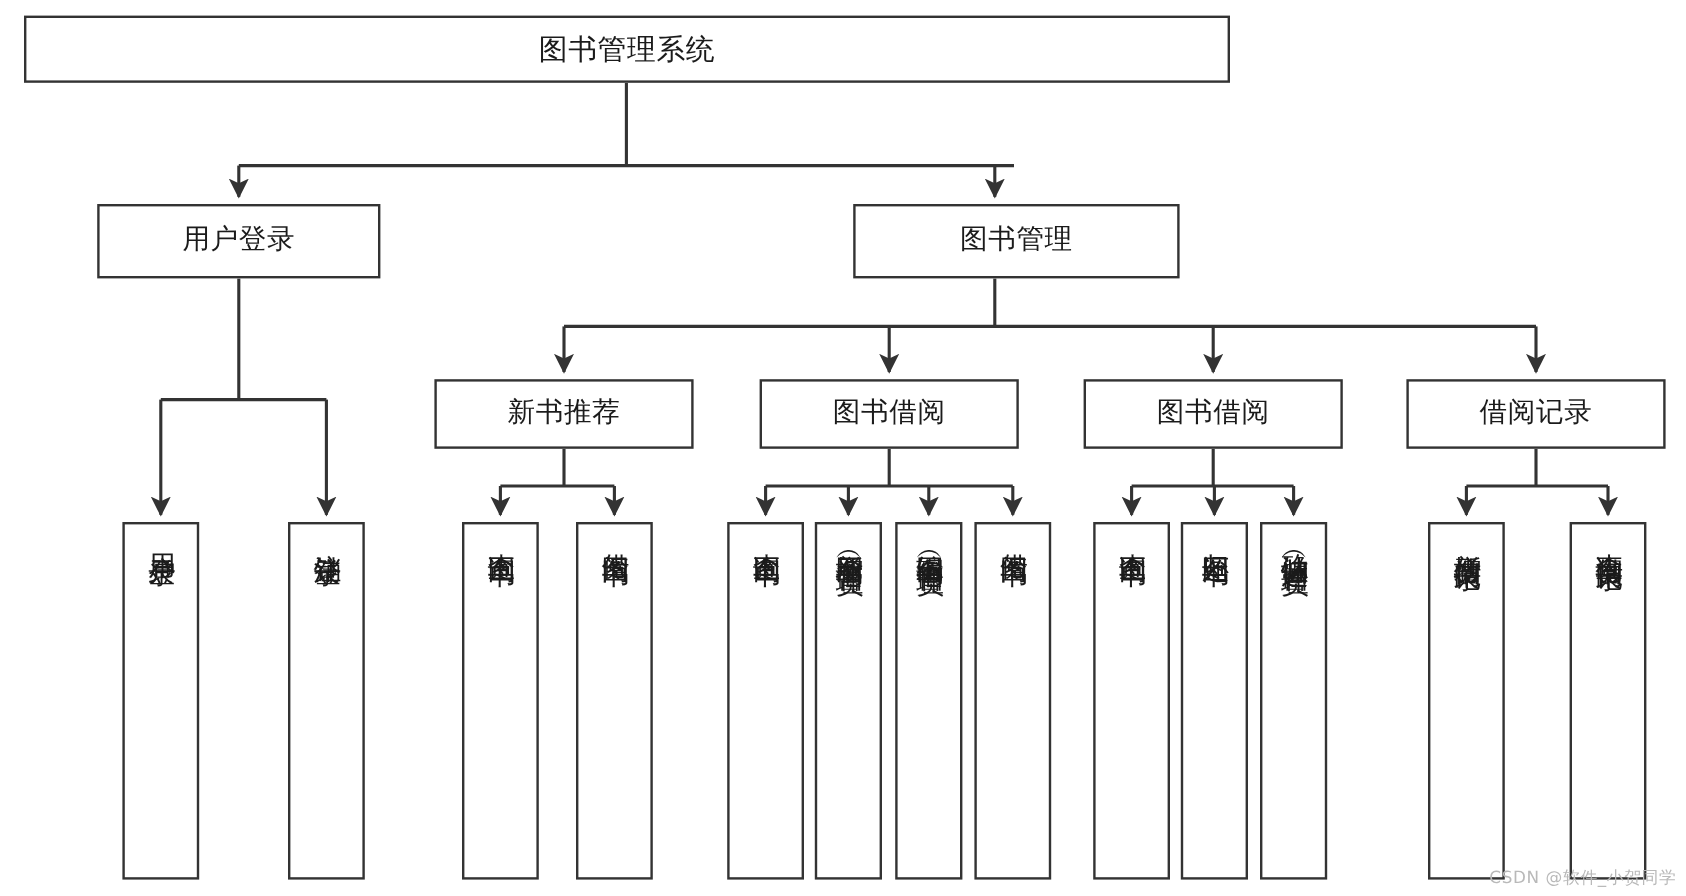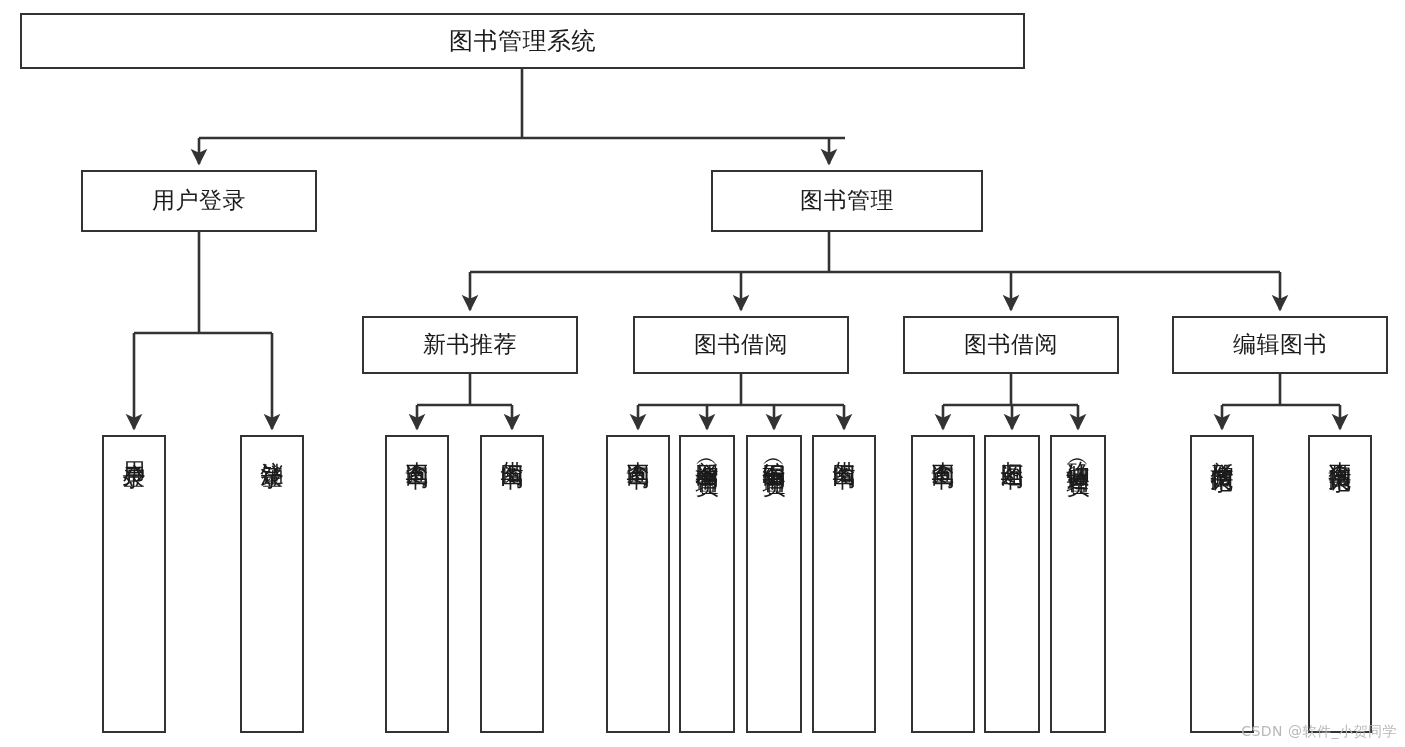--- a/index.html
+++ b/index.html
@@ -139,21 +139,21 @@
   <div class="node horiz" style="left:362px; top:316px; width:216px; height:58px;">
     <span class="label">新书推荐</span>
   </div>
   <div class="node horiz" style="left:633px; top:316px; width:216px; height:58px;">
     <span class="label">图书借阅</span>
   </div>
   <div class="node horiz" style="left:903px; top:316px; width:216px; height:58px;">
     <span class="label">图书借阅</span>
   </div>
   <div class="node horiz" style="left:1172px; top:316px; width:216px; height:58px;">
-    <span class="label">编辑图书</span>
+    <span class="label">借阅记录</span>
   </div>
 
   <div class="node vert" style="left:102px; top:435px; width:64px; height:298px;">
     <span class="label">用户登录</span>
   </div>
   <div class="node vert" style="left:240px; top:435px; width:64px; height:298px;">
     <span class="label">注销登录</span>
   </div>
 
   <div class="node vert" style="left:385px; top:435px; width:64px; height:298px;">

